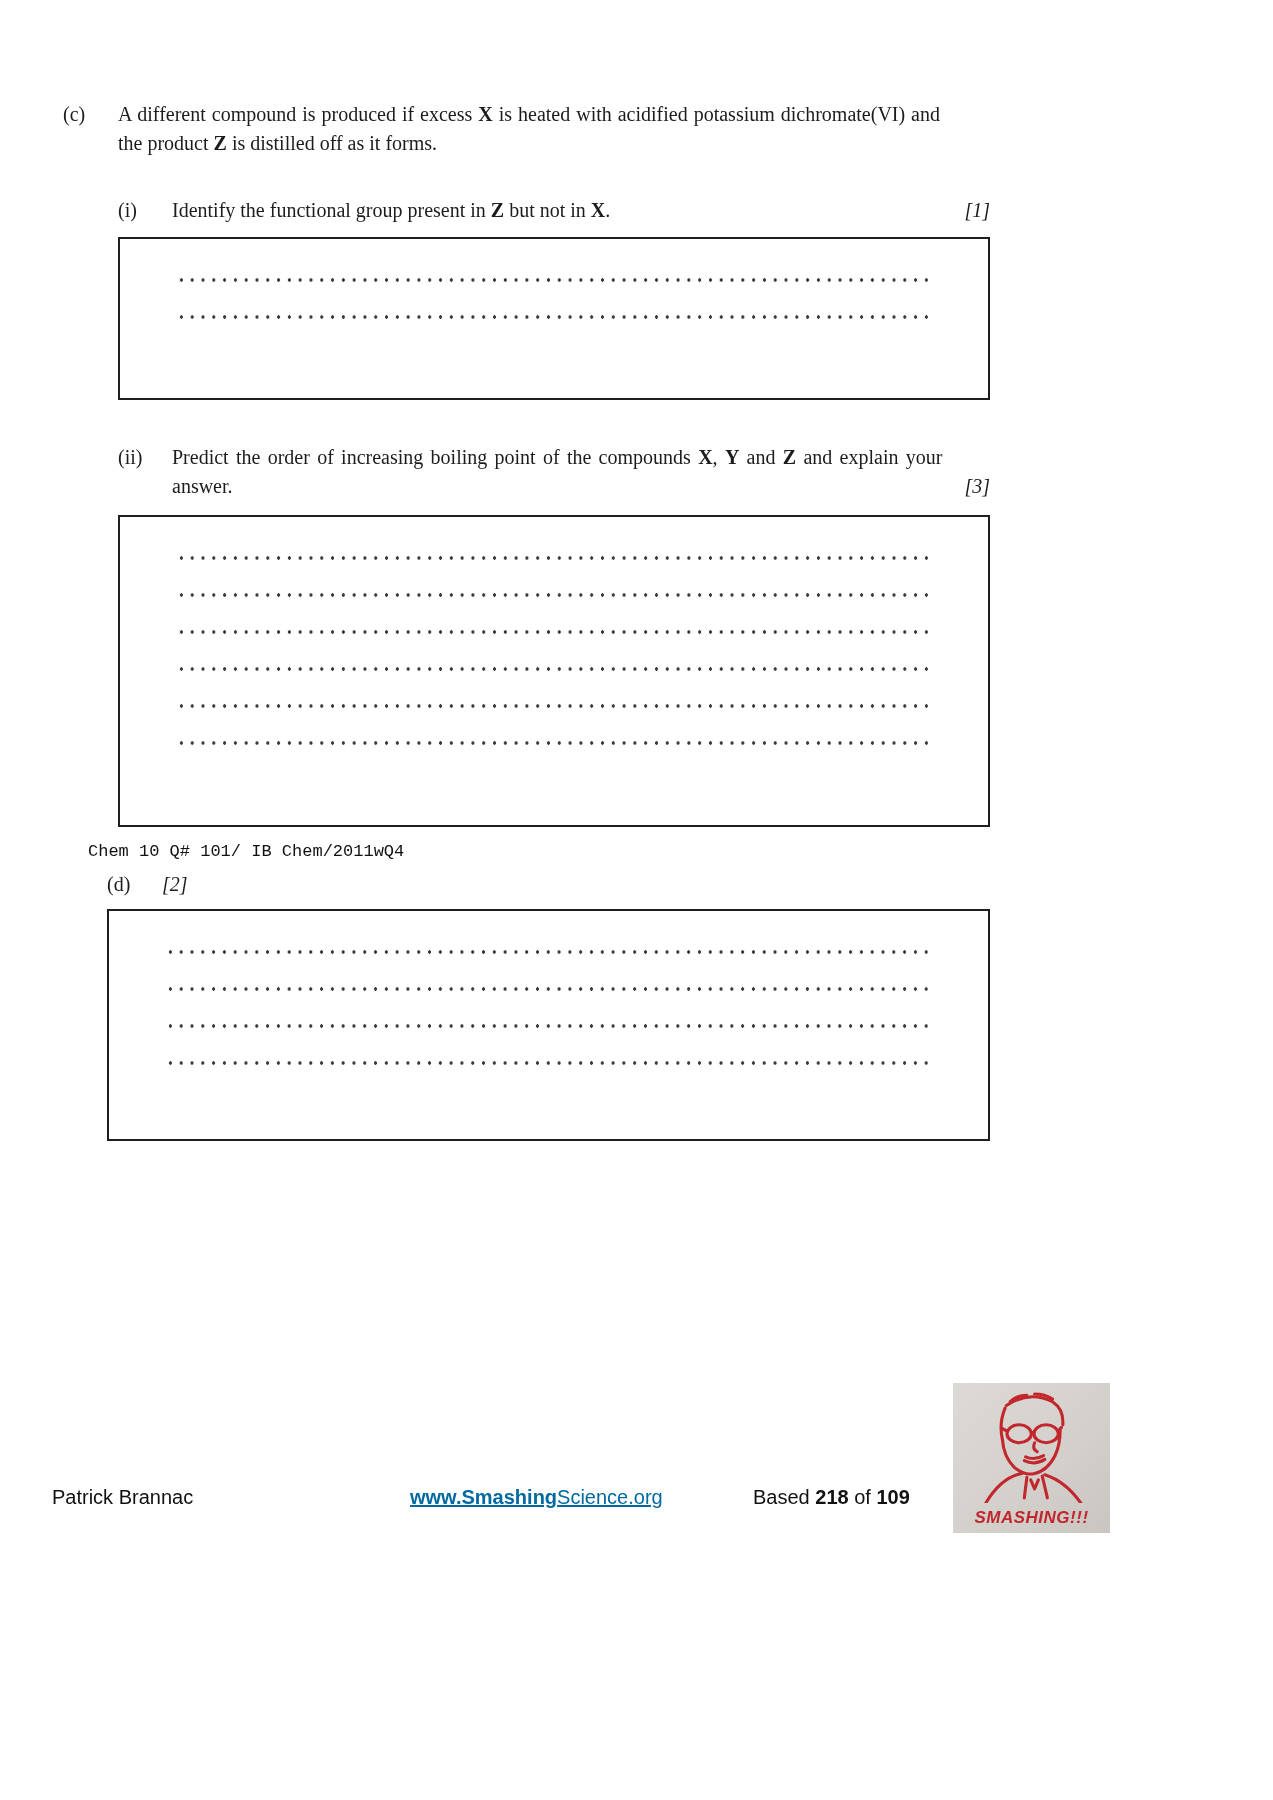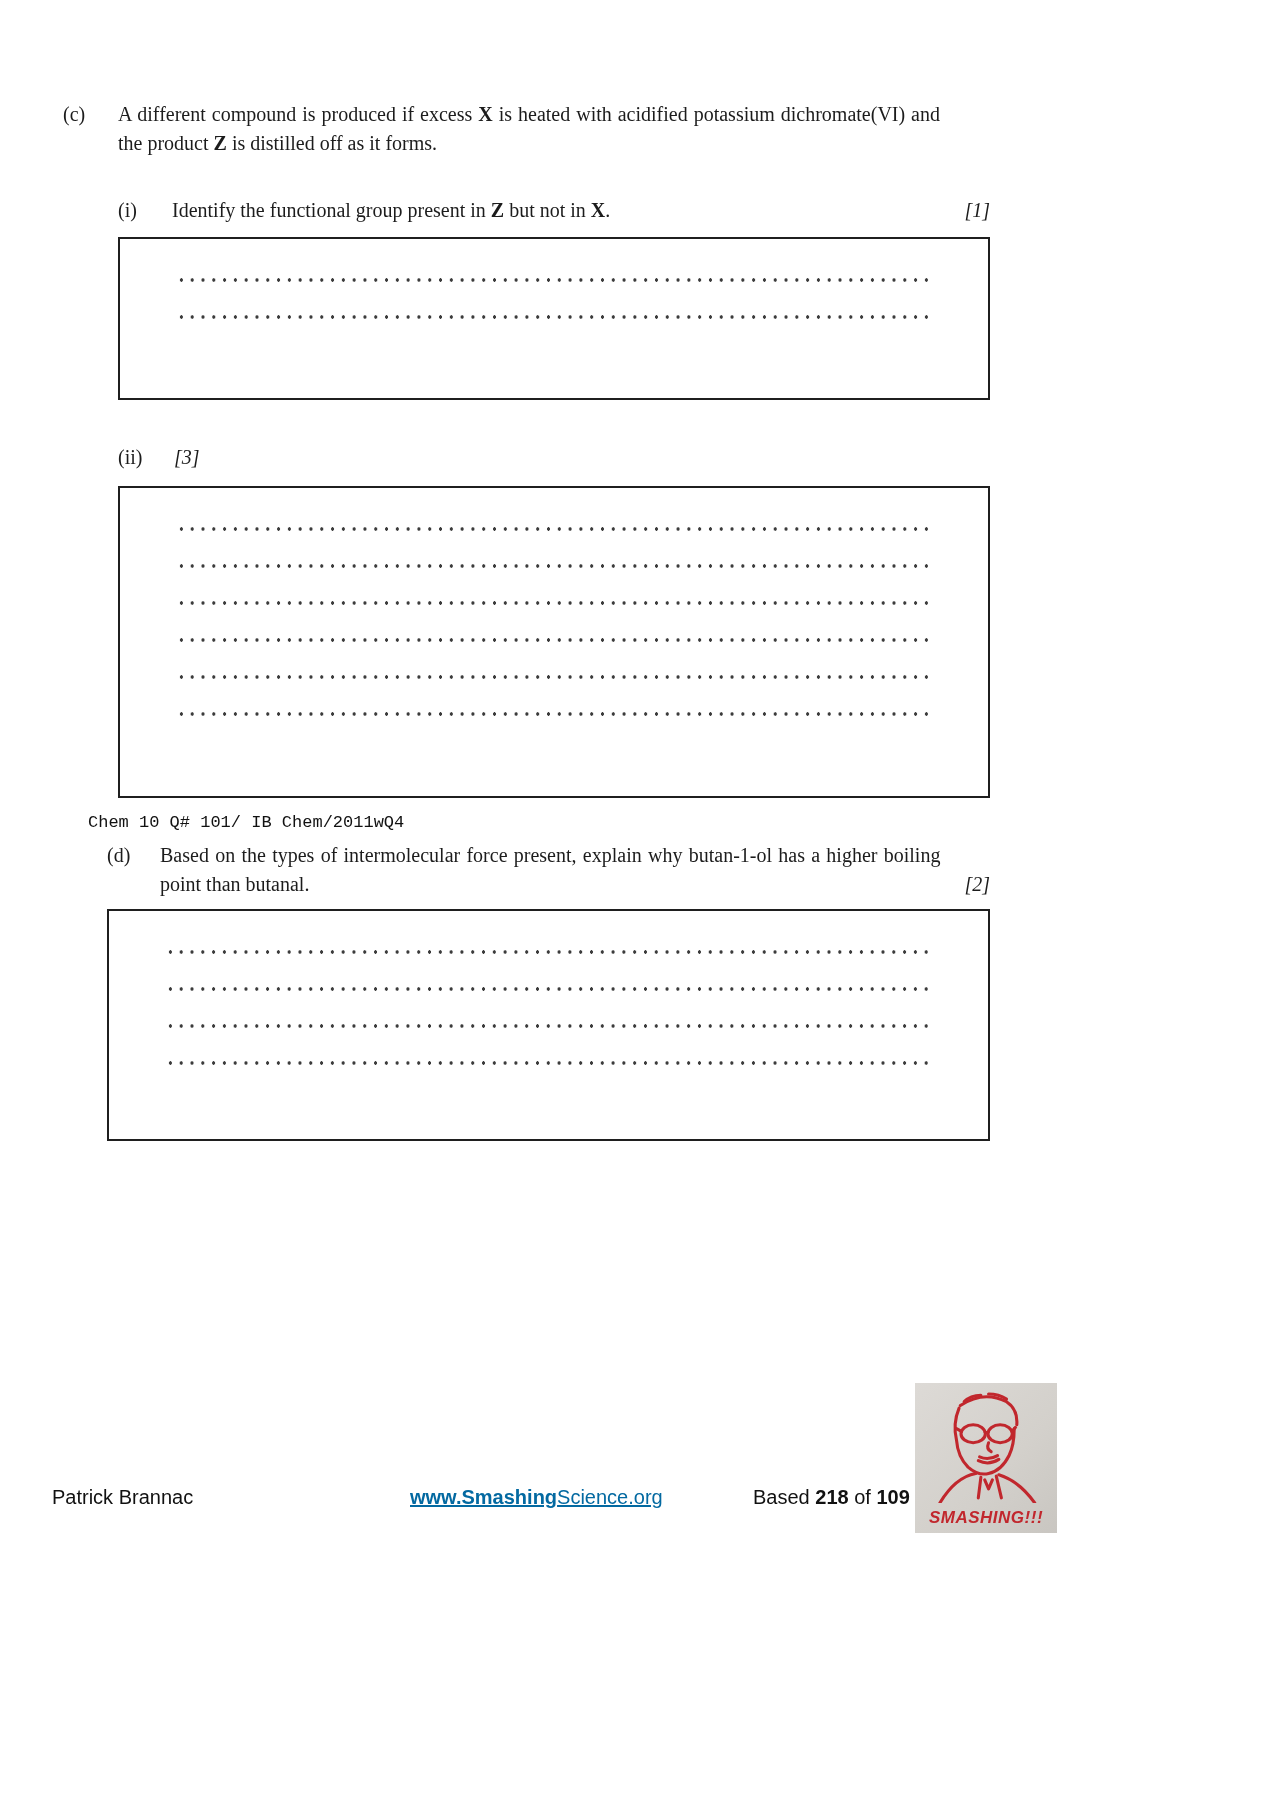--- a/index.html
+++ b/index.html
@@ -98,23 +98,23 @@
     color: #111;
   }
   .footer-author { position: absolute; left: 0; top: 0; }
   .footer-link   { position: absolute; left: 358px; top: 0; color: #0369a1; text-decoration: underline; cursor: pointer; }
   .footer-link .link-bold { font-weight: bold; }
   .footer-page   { position: absolute; left: 701px; top: 0; }
 
   
   .stamp {
     position: absolute;
-    left: 915px;
+    left: 953px;
     top: 1383px;
-    width: 142px;
+    width: 157px;
     height: 150px;
     background: linear-gradient(135deg, #dddad6 0%, #d3d0cb 60%, #c9c6c1 100%);
     overflow: hidden;
   }
   .stamp svg { display: block; margin: 2px auto 0; }
   .stamp-caption {
     position: absolute;
     left: 0; right: 0; bottom: 5px;
     text-align: center;
     font-family: "Liberation Sans", "DejaVu Sans", sans-serif;
@@ -144,39 +144,39 @@
       <p class="sub-text"><span>Identify the functional group present in </span><b>Z</b><span> but not in </span><b>X</b><span>.</span></p>
       <span class="marks">[1]</span>
     </div>
     <div class="answer-box box-1">
         <div class="dotline"></div>
         <div class="dotline"></div>
       </div>
 
     <div class="sub-row row-ii">
       <span class="sub-label">(ii)</span>
+      <p class="sub-text"><span>Predict the order of increasing boiling point of the compounds </span><b>X</b><span>, </span><b>Y</b><span> and </span><b>Z</b><span> and explain your answer.</span></p>
       <span class="marks">[3]</span>
     </div>
     <div class="answer-box box-2">
         <div class="dotline"></div>
         <div class="dotline"></div>
         <div class="dotline"></div>
         <div class="dotline"></div>
         <div class="dotline"></div>
         <div class="dotline"></div>
       </div>
 
   </div>
 
   <div class="source-note">Chem 10 Q# 101/ IB Chem/2011wQ4</div>
 
   <div class="d-section">
     <div class="d-row">
       <span class="d-label">(d)</span>
-      <p class="d-text"><span>Based on the types of intermolecular force present, explain why butan-1-ol has a higher boiling point than butanal.</span></p>
       <span class="marks">[2]</span>
     </div>
     <div class="answer-box box-3">
         <div class="dotline"></div>
         <div class="dotline"></div>
         <div class="dotline"></div>
         <div class="dotline"></div>
       </div>
   </div>
 

